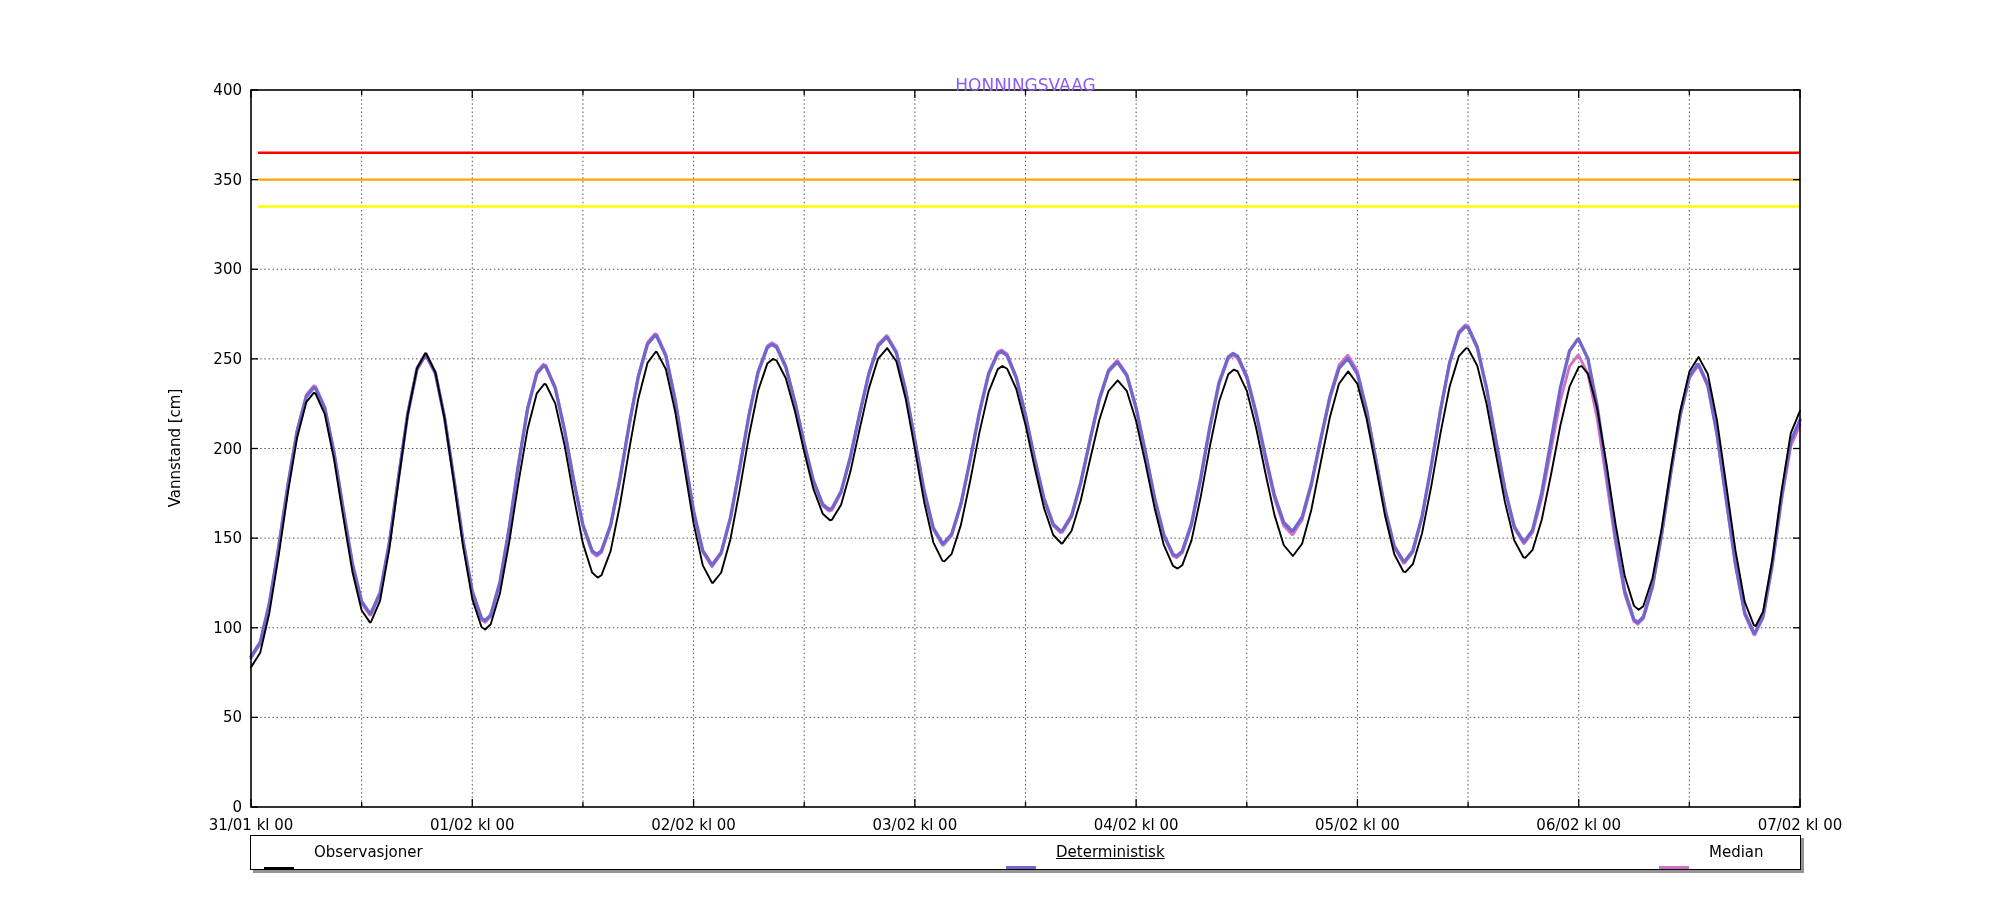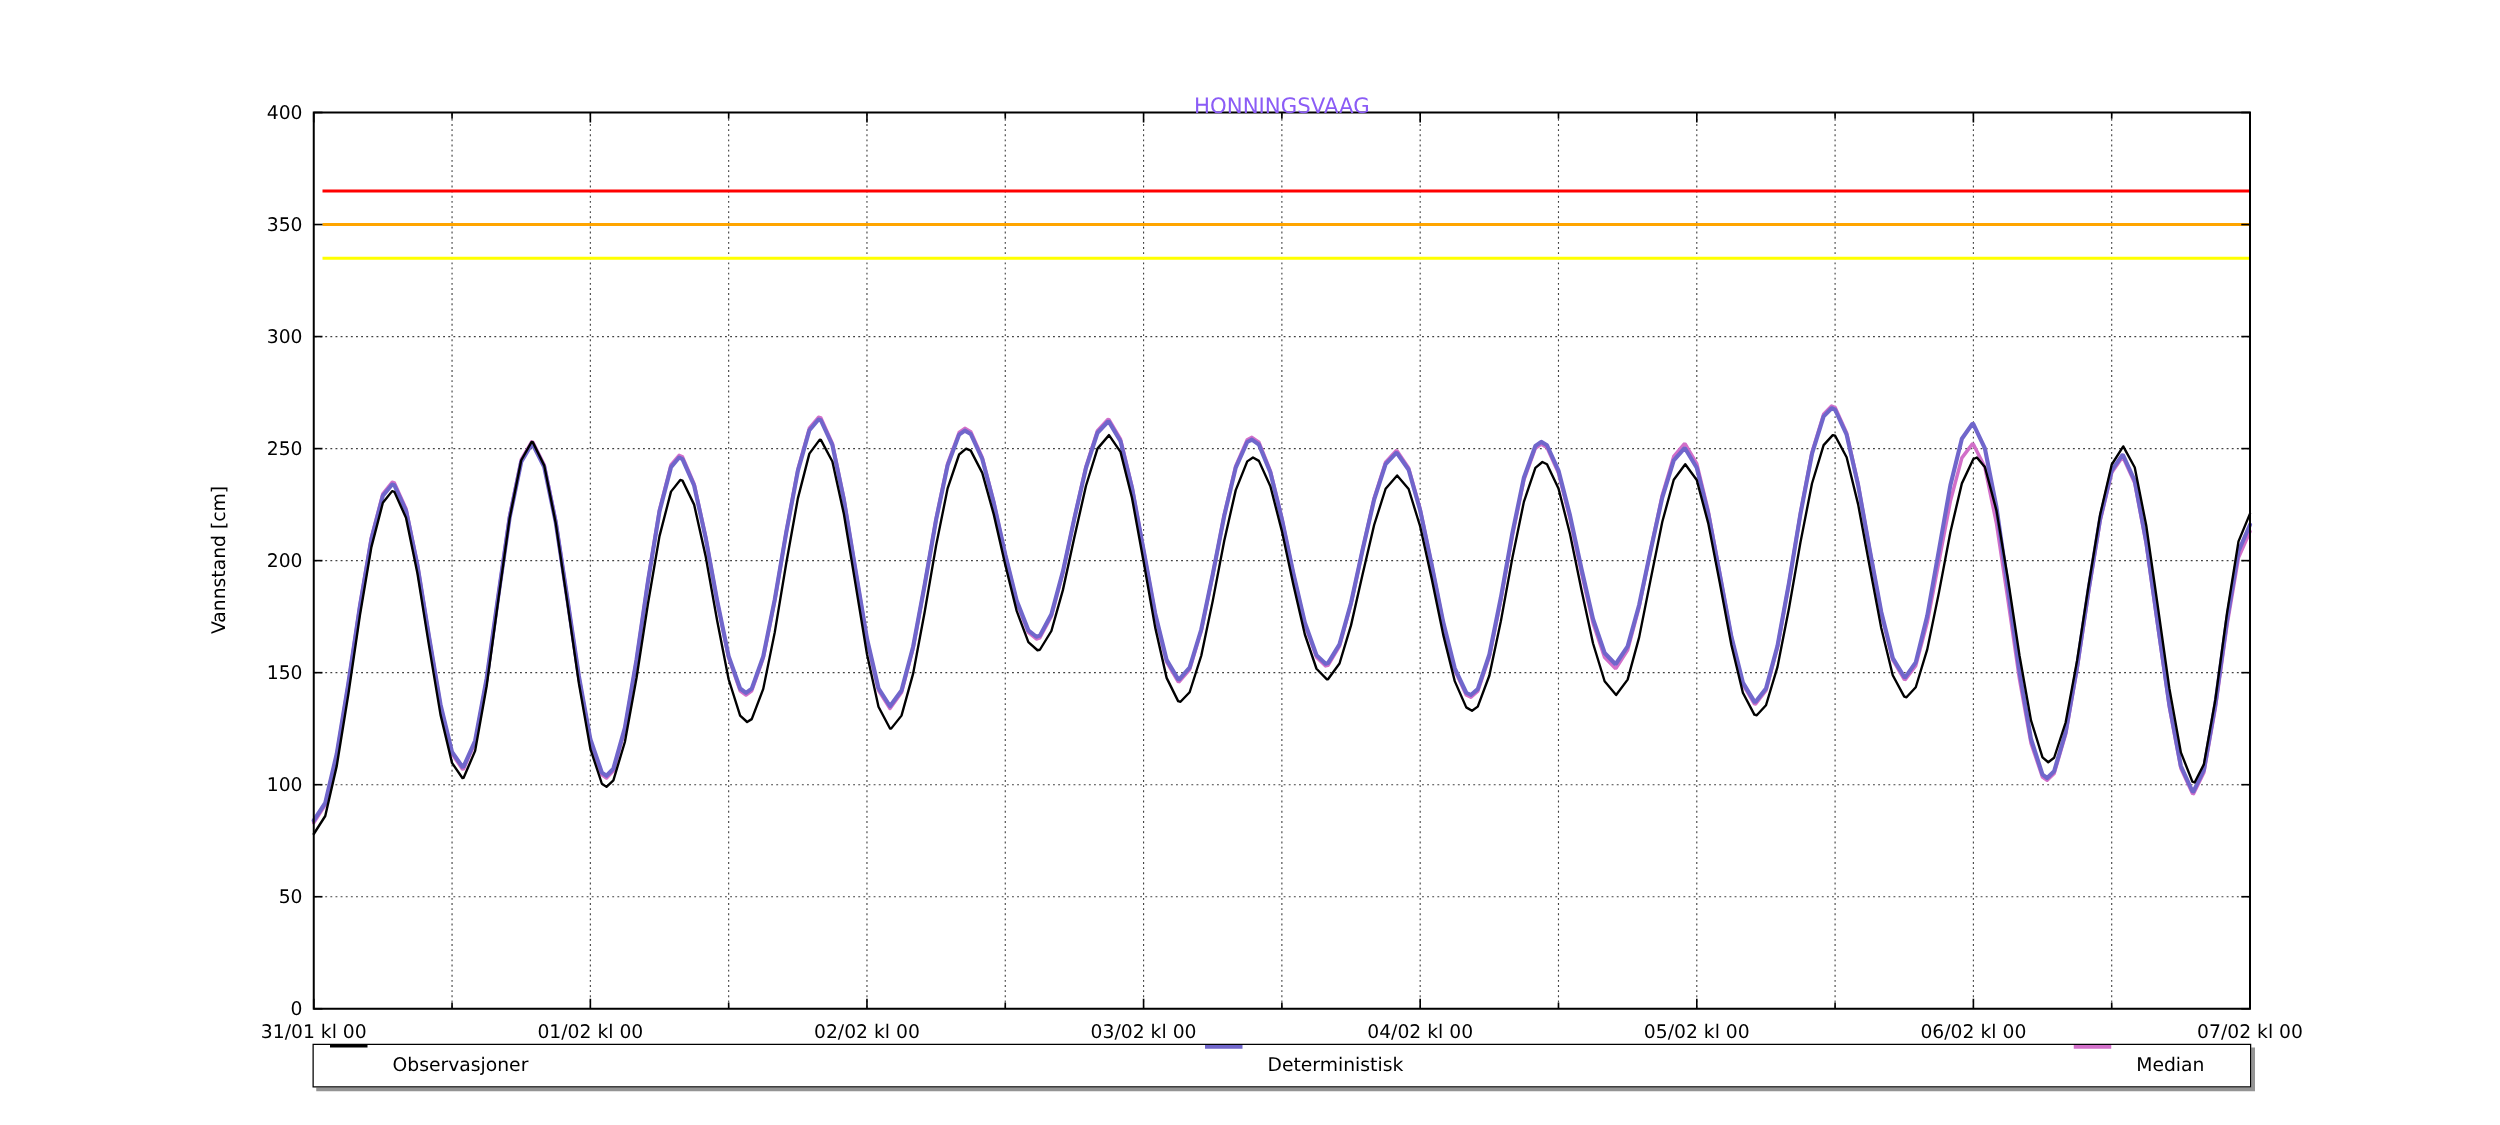--- a/index.html
+++ b/index.html
@@ -5,25 +5,25 @@
   html,body{margin:0;padding:0;background:#ffffff;}
   #page{position:relative;width:2000px;height:900px;background:#ffffff;overflow:hidden;
         font-family:"DejaVu Sans","Liberation Sans",sans-serif;color:#000;}
   #chart-svg{position:absolute;left:0;top:0;}
   .chart-title{position:absolute;left:251px;top:50px;width:1549px;text-align:center;
         font-size:17px;color:#8b5cf6;margin-top:25px;}
   .y-label{position:absolute;left:175px;top:448px;transform:translate(-50%,-50%) rotate(-90deg);
         font-size:15px;white-space:nowrap;}
   .legend{position:absolute;left:250px;top:835px;width:1549px;height:33px;background:#fff;
         border:1.3px solid #000;box-shadow:3px 3px 0 rgba(60,60,60,0.55);}
-  .legend-entry{position:absolute;top:0;height:33px;display:flex;align-items:flex-start;}
+  .legend-entry{position:absolute;top:0;height:33px;display:flex;align-items:flex-end;}
   .legend-entry .sample{display:inline-block;width:30px;margin-right:20px;}
   .legend-entry .lbl{font-size:15px;line-height:33px;}
   #legend-entry-0{left:13px;}
-  #legend-entry-1{left:713px;}
+  #legend-entry-1{left:755px;text-decoration:underline;}
   #legend-entry-2{left:1408px;}
 </style>
 </head>
 <body>
 
 <div id="page">
   <svg id="chart-svg" width="2000" height="900" viewBox="0 0 2000 900">
       <g stroke="#222" stroke-width="0.9" stroke-dasharray="1.5 2.6" opacity="0.85">
         <line x1="252" x2="1799" y1="717.375" y2="717.375"></line>
         <line x1="252" x2="1799" y1="627.75" y2="627.75"></line>

